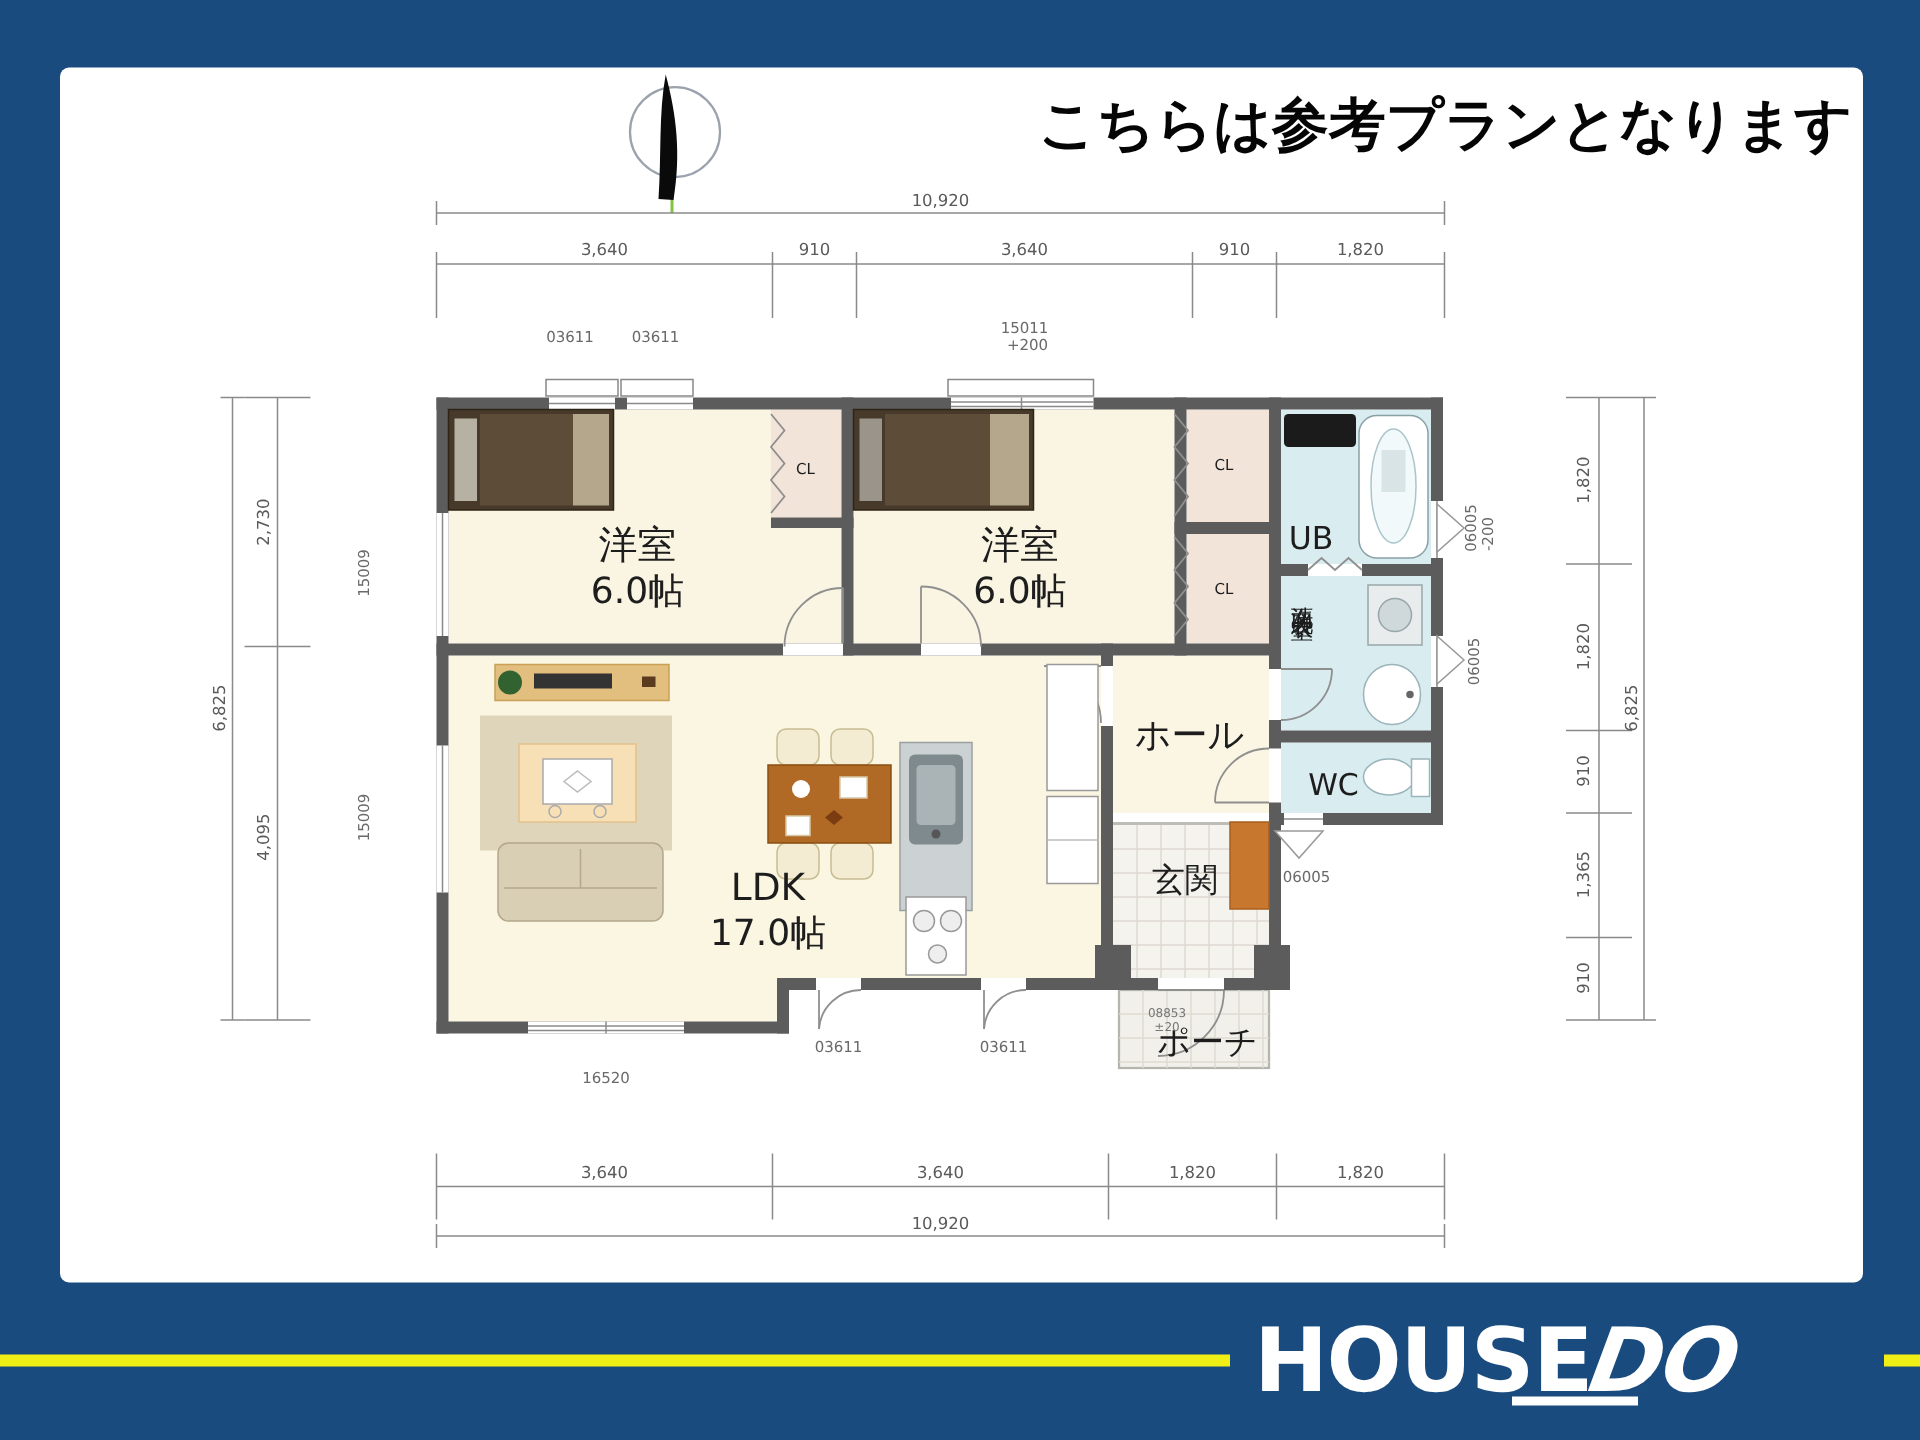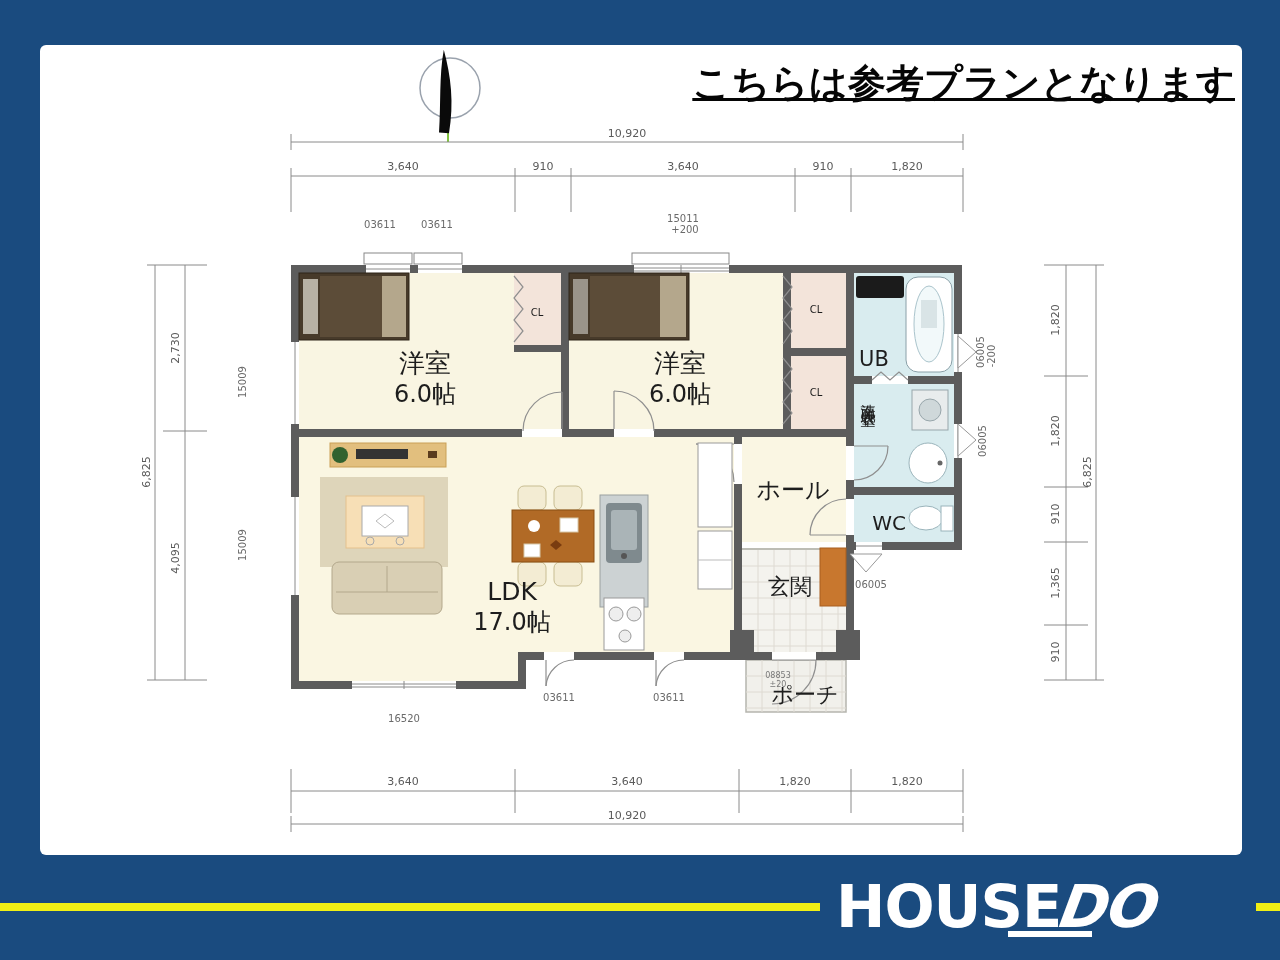--- a/index.html
+++ b/index.html
@@ -8,21 +8,21 @@
     background:#1a4b7f;
     font-family:"DejaVu Sans","Liberation Sans",sans-serif;
   }
   .card{
     position:absolute;left:40px;top:45px;width:1202px;height:810px;
     background:#ffffff;border-radius:6px;
   }
   .notice{
     position:absolute;left:645px;top:58px;width:590px;
     font-size:38px;font-weight:800;color:#050505;letter-spacing:0px;
-    text-align:right;white-space:nowrap;text-decoration:underline;
+    text-align:right;white-space:nowrap;
   }
   svg{position:absolute;left:0;top:0;}
   svg text{font-family:"DejaVu Sans","Liberation Sans",sans-serif;fill:#555;}
   .dim{font-size:11px;fill:#5a5a5a;}
   .code{font-size:10px;fill:#6a6a6a;}
   .code-s{font-size:8px;fill:#777;}
   .room-label{fill:#1d1d1d;}
   .wall{fill:#5c5c5c;}
   .gap{fill:#ffffff;}
   .ln{stroke:#8a8a8a;stroke-width:1;}

